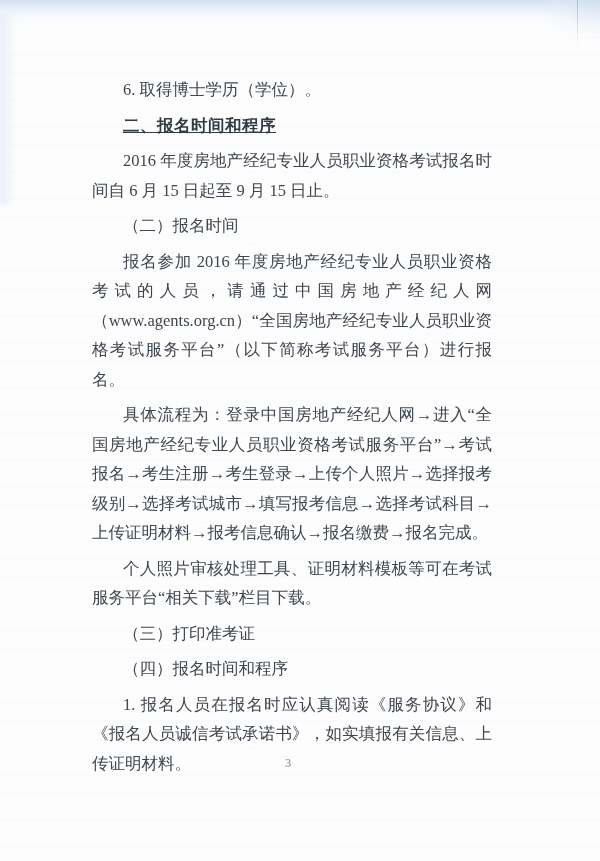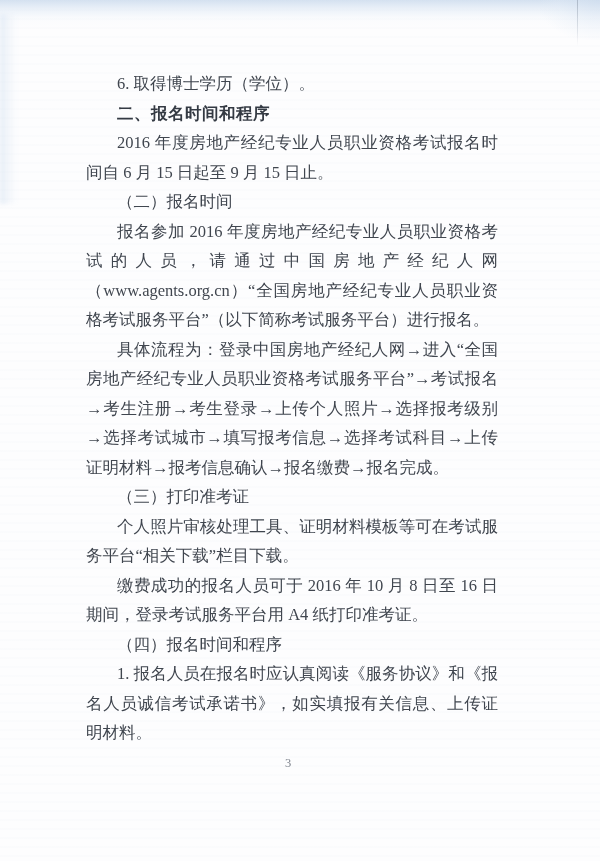--- a/index.html
+++ b/index.html
@@ -74,27 +74,28 @@
     left: 86px;
     top: 69px;
     width: 412px;
     font-size: 16.5px;
     line-height: 29.5px;
     color: #40464f;
     text-align: justify;
     text-justify: inter-ideograph;
   }
   .content p {
-    margin: 0;
+    margin: 6px;
     text-indent: 31px;
   }
   .content p.heading {
     font-weight: bold;
     color: #343a43;
     letter-spacing: 0.5px;
+    text-decoration: underline;
   }
   .page-number {
     position: absolute;
     top: 756px;
     left: 0;
     width: 576px;
     text-align: center;
     font-size: 12.5px;
     color: #7e838d;
   }
@@ -110,22 +111,21 @@
   <div class="scan-vline"></div>
   <div class="scan-banding"></div>
 
   <div class="content">
     <p>6.  取得博士学历（学位）。</p>
     <p class="heading">二、报名时间和程序</p>
     <p>2016 年度房地产经纪专业人员职业资格考试报名时间自 6 月 15 日起至 9 月 15 日止。</p>
     <p>（二）报名时间</p>
     <p>报名参加 2016 年度房地产经纪专业人员职业资格考试的人员，请通过中国房地产经纪人网（www.agents.org.cn）“全国房地产经纪专业人员职业资格考试服务平台”（以下简称考试服务平台）进行报名。</p>
     <p>具体流程为：登录中国房地产经纪人网→进入“全国房地产经纪专业人员职业资格考试服务平台”→考试报名→考生注册→考生登录→上传个人照片→选择报考级别→选择考试城市→填写报考信息→选择考试科目→上传证明材料→报考信息确认→报名缴费→报名完成。</p>
+    <p>个人照片审核处理工具、证明材料模板等可在考试服务平台“相关下载”栏目下载。</p>
     <p>（三）打印准考证</p>
-    <p>个人照片审核处理工具、证明材料模板等可在考试服务平台“相关下载”栏目下载。</p>
-    <p>缴费成功的报名人员可于 2016 年 10 月 8 日至 16 日期间，登录考试服务平台用 A4 纸打印准考证。</p>
     <p>（四）报名时间和程序</p>
     <p>1.  报名人员在报名时应认真阅读《服务协议》和《报名人员诚信考试承诺书》，如实填报有关信息、上传证明材料。</p>
   </div>
 
   <div class="page-number">3</div>
 
 </div>
 
 </body></html>

